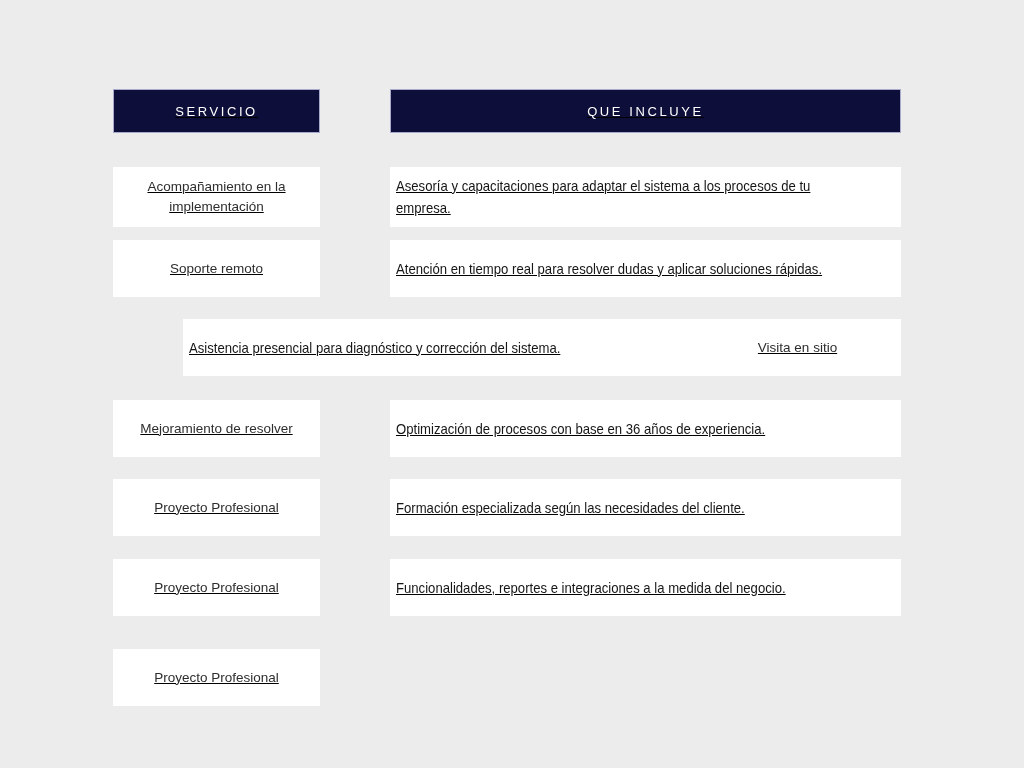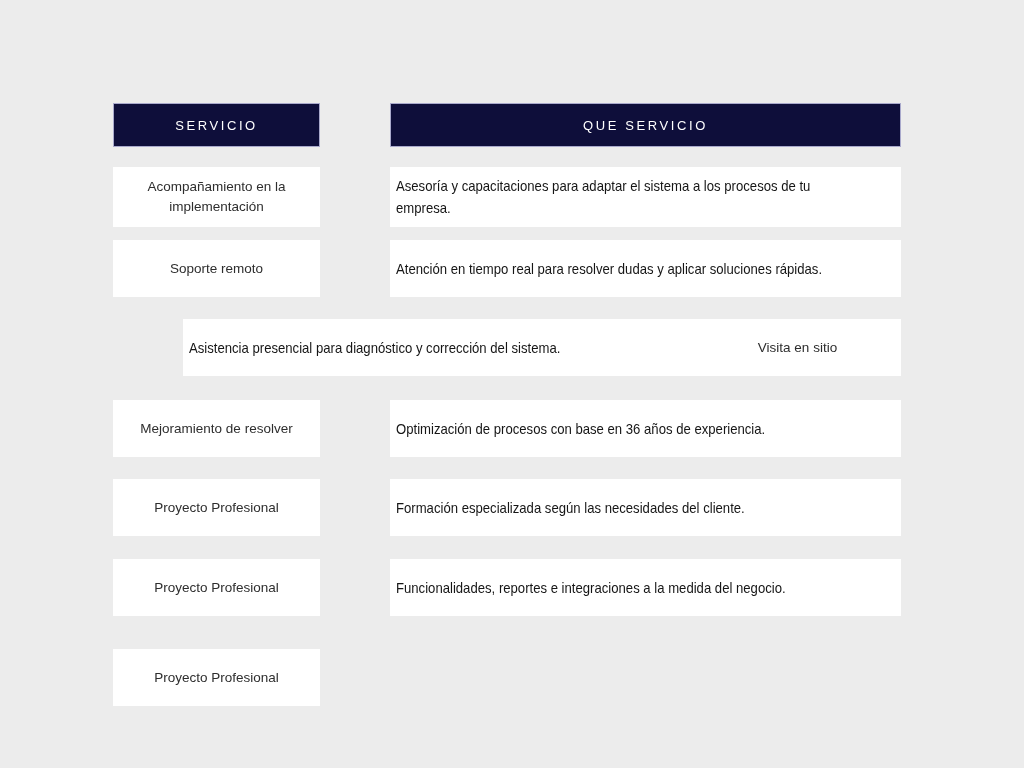--- a/index.html
+++ b/index.html
@@ -17,39 +17,40 @@
     background:var(--page-bg);
     font-family:"Liberation Sans","DejaVu Sans",sans-serif;
   }
   .canvas{
     position:relative;
     width:1024px;height:768px;
     background:var(--page-bg);
   }
   .table{
     position:absolute;
-    left:113px;top:103px;
+    left:113px;top:89px;
     width:788px;
+    text-decoration:underline;
   }
   .header-row{display:flex;}
   .hcell{
     height:44px;
     background:var(--header-bg);
     border:1px solid var(--header-border);
     color:var(--header-text);
     display:flex;align-items:center;justify-content:center;
     font-size:13px;
     letter-spacing:2.6px;
     font-weight:400;
   }
   .hcell.c1{width:207px;}
   .hcell.c2{width:511px;margin-left:70px;}
   .row{display:flex;align-items:stretch;}
   .row{margin-top:22px;min-height:57px;}
-  .row:nth-of-type(2){margin-top:20px;min-height:60px;}  
+  .row:nth-of-type(2){margin-top:34px;min-height:60px;}  
   .row:nth-of-type(3){margin-top:13px;border-radius:7px;}
   .row:nth-of-type(4){margin-top:22px;}
   .row:nth-of-type(5){margin-top:24px;}
   .row:nth-of-type(6){margin-top:22px;}
   .row:nth-of-type(7){margin-top:23px;}
   .row:nth-of-type(8){margin-top:33px;}
   .cell{
     background:var(--cell-bg);
     display:flex;align-items:center;
   }
@@ -79,21 +80,21 @@
   }
 </style>
 </head>
 <body>
 
 <div class="canvas">
   <div class="table">
 
     <div class="header-row">
       <div class="hcell c1">SERVICIO</div>
-      <div class="hcell c2">QUE SERVICIO</div>
+      <div class="hcell c2">QUE INCLUYE</div>
     </div>
 
     <div class="row">
       <div class="cell c1">Acompañamiento en la implementación</div>
       <div class="cell c2">
           <span class="condensed">Asesoría y capacitaciones para adaptar el sistema a los procesos de tu empresa.</span>
         </div>
     </div>
 
     <div class="row">

